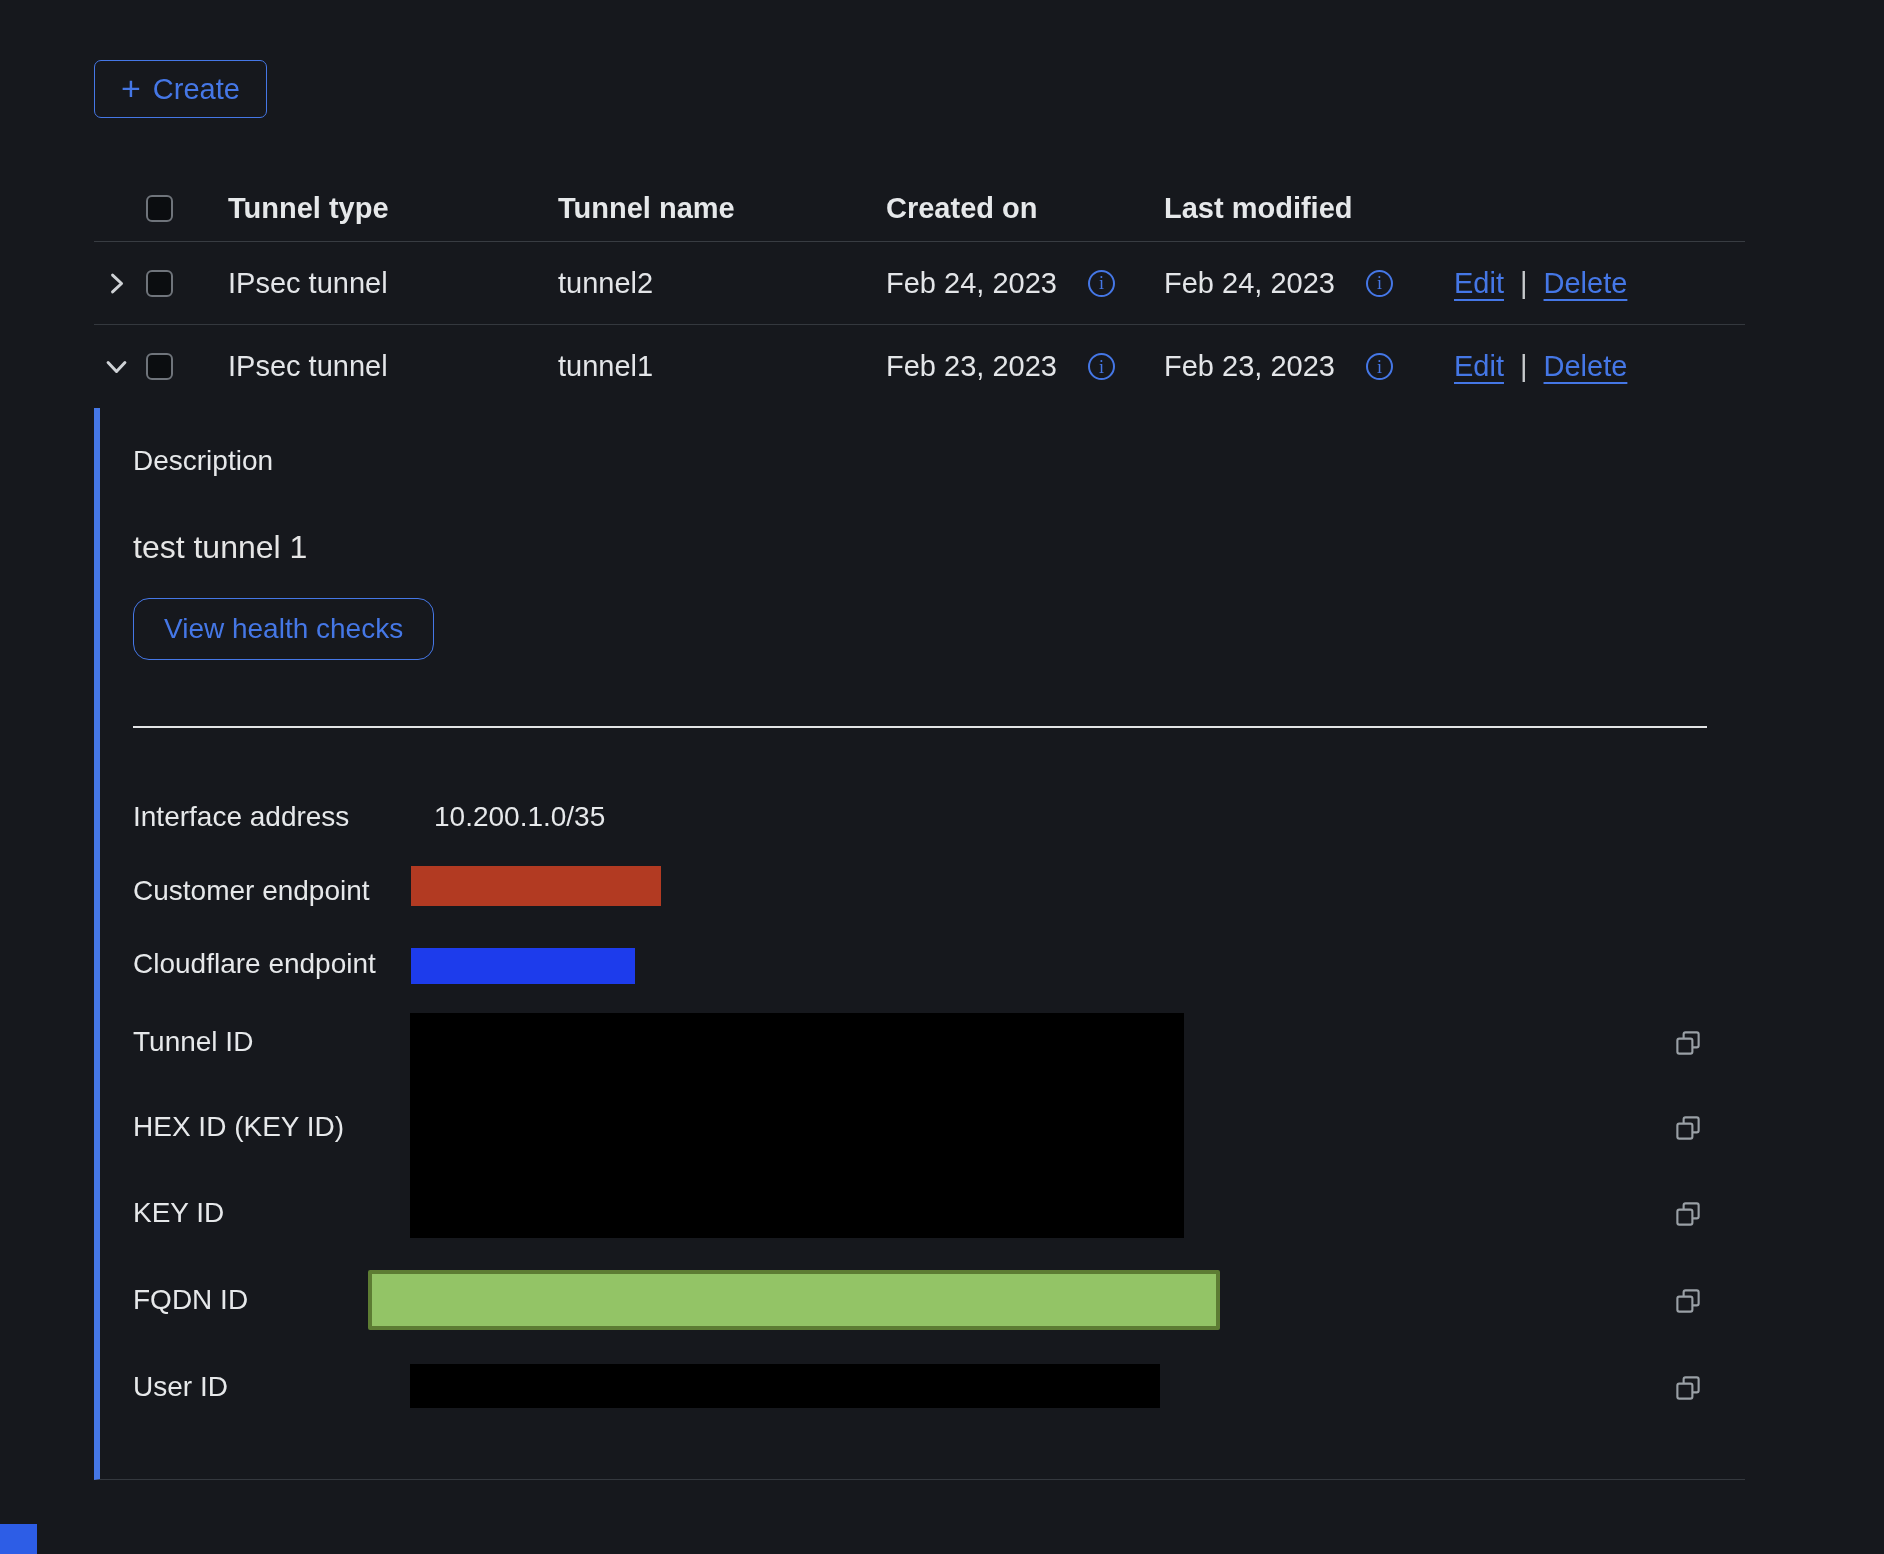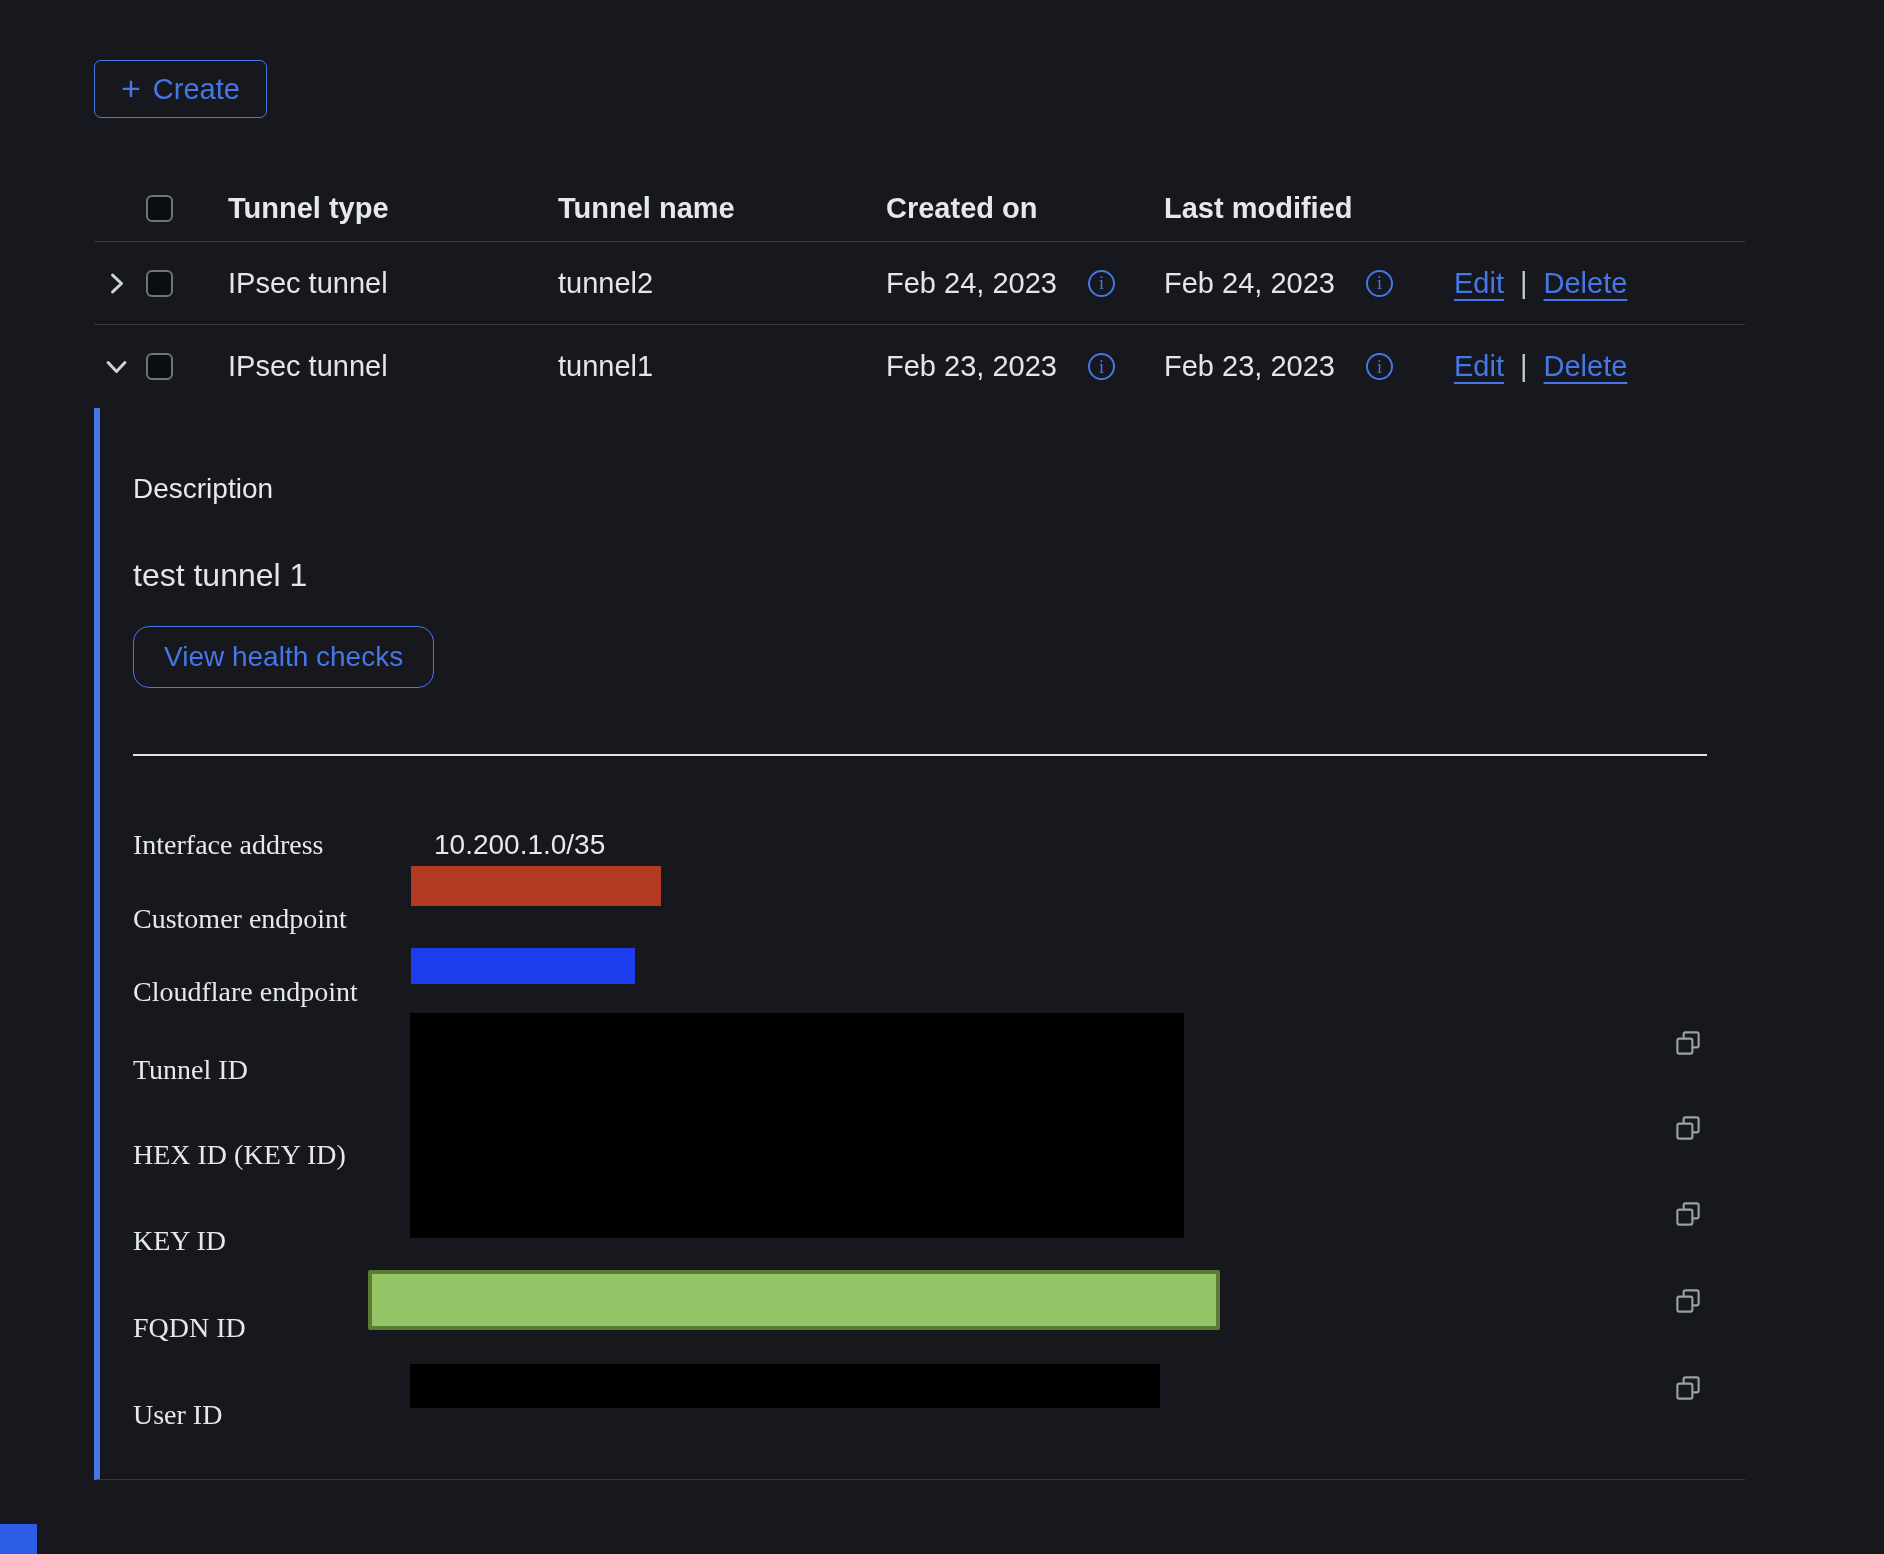--- a/index.html
+++ b/index.html
@@ -59,31 +59,31 @@
   .link { color:#4577e6; text-decoration:underline; text-underline-offset:6px; cursor:pointer; font-size:29px; }
   .sep { color:#c6c9cc; font-size:29px; }
 
   
   .panel {
     position:relative;
     height:1072px;
     border-left:6px solid #4577e6;
     border-bottom:1px solid #34383e;
   }
-  .abs { position:absolute;margin-top:28px; }
+  .abs { position:absolute; }
   .desc-label { left:33px; top:37px; font-size:28px; color:#e6e8ea; }
   .desc-value { left:33px; top:121px; font-size:32px; color:#e5e5e5; }
   .health-btn {
     left:33px; top:190px; height:62px; padding:0 30px;
     background:transparent; border:1px solid #4577e6; border-radius:16px;
     color:#4577e6; font-size:28px; font-family:inherit; cursor:pointer;
   }
   .panel-divider { left:33px; top:318px; width:1574px; height:2px; background:#e2e3e5; }
 
-  .flabel { left:33px; font-size:28px; color:#e6e8ea; white-space:nowrap;font-family:Liberation Serif, serif; }
+  .flabel { left:33px; font-size:28px; color:#e6e8ea; white-space:nowrap; }
   .fvalue { font-size:28px; color:#e6e8ea; white-space:nowrap; }
 
   .redact { position:absolute; }
   .redact-red   { left:311px; top:458px; width:250px; height:40px; background:#b23a22; }
   .redact-blue  { left:311px; top:540px; width:224px; height:36px; background:#1d3cec; }
   .redact-black-lg { left:310px; top:605px; width:774px; height:225px; background:#000; }
   .redact-green { left:268px; top:862px; width:852px; height:60px; background:#93c466; border:4px solid #5d7c33; border-radius:2px; }
   .redact-black-sm { left:310px; top:956px; width:750px; height:44px; background:#000; }
 
   .copy-btn { position:absolute; left:1572px; width:32px; height:32px; display:inline-flex; align-items:center; justify-content:center; cursor:pointer; }

